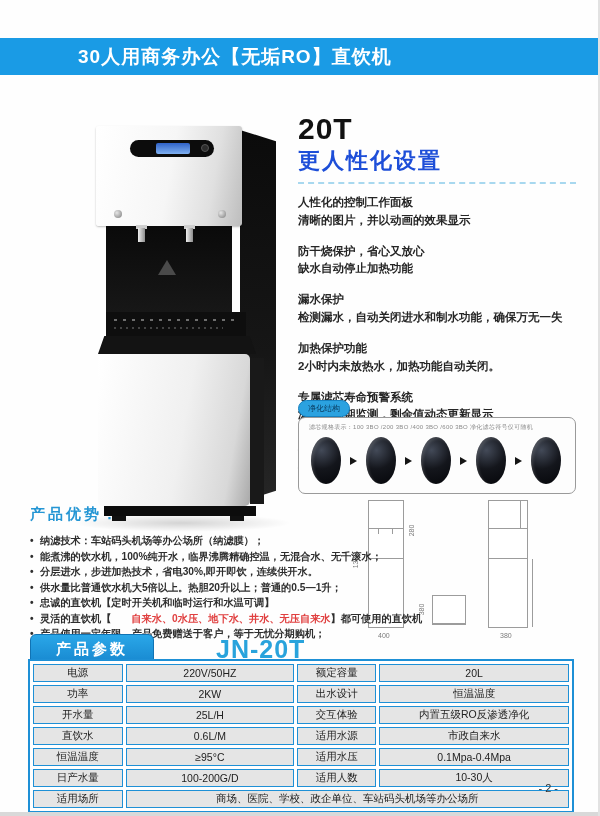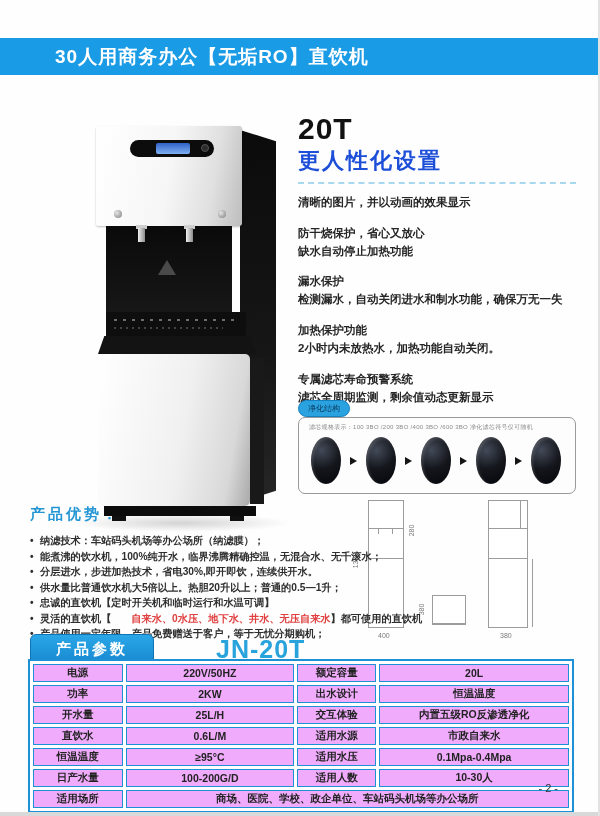--- a/index.html
+++ b/index.html
@@ -5,21 +5,21 @@
   * { margin:0; padding:0; box-sizing:border-box; }
   html,body { width:600px; height:816px; }
   body { font-family:"Liberation Sans","DejaVu Sans",sans-serif; background:#f2f2f2; }
   .page { position:relative; width:600px; height:816px; background:#fefefe;
           border-right:2px solid #e2e2e2; overflow:hidden; }
   .bottom-edge { position:absolute; left:0; bottom:0; width:100%; height:4px; background:#d9d9d9; }
 
   
   .header-bar { position:absolute; left:0; top:38px; width:100%; height:37px;
                 background:#1a9be5; display:flex; align-items:center; }
-  .header-title { color:#fff; font-weight:bold; font-size:19px; padding-left:55px; letter-spacing:1px; }
+  .header-title { color:#fff; font-weight:bold; font-size:19px; padding-left:78px; letter-spacing:1px; }
 
   
   .machine { position:absolute; left:72px; top:112px; width:220px; height:412px; }
   .machine div { position:absolute; }
   .m-shadow { left:0; top:402px; width:220px; height:18px; z-index:0;
               background:radial-gradient(ellipse at center, rgba(0,0,0,.17), rgba(0,0,0,0) 70%); }
   .m-side { left:168px; top:18px; width:36px; height:372px; z-index:1;
             background:linear-gradient(180deg,#0b0b0b 0%,#161616 60%,#262626 100%);
             clip-path:polygon(0 0,100% 3%,100% 97%,0 100%); }
   .m-head { left:24px; top:14px; width:146px; height:100px; z-index:2; border-radius:3px;
@@ -107,22 +107,22 @@
 
   
   .params-head { position:absolute; left:30px; top:634px; display:flex; align-items:center; }
   .params-btn { background:linear-gradient(#2aa7e8,#1787cf); color:#fff; font-size:15px;
                 font-weight:bold; letter-spacing:3px; padding:5px 25px; border-radius:6px;
                 border:1px solid #1173b4; }
   .params-model { margin-left:62px; font-size:25px; font-weight:bold; color:#29a3dc; letter-spacing:1px; }
   table.params { position:absolute; left:28px; top:659px; width:546px;
                  border-collapse:separate; border-spacing:3px;
                  border:2px solid #1e90d6; background:#fff; }
-  table.params td { border:1.5px solid #1e90d6; background:#f0abfc; text-align:center;
-                    font-size:10.5px; font-weight:700; color:#222; padding:1px 4px; height:13px; }
+  table.params td { border:1.5px solid #1e90d6; background:#e5e5e5; text-align:center;
+                    font-size:10.5px; font-weight:400; color:#222; padding:1px 4px; height:13px; }
   td.c1 { width:17%; } td.c2 { width:32%; } td.c3 { width:15%; } td.c4 { width:36%; }
 
   .page-number { position:absolute; right:40px; bottom:22px; font-size:11px; color:#333; }
 </style>
 </head>
 <body>
 
 <div class="page">
 
   <div class="header-bar">
@@ -153,20 +153,21 @@
     <div class="m-foot t1"></div>
     <div class="m-foot t2"></div>
   </div>
 
   <div class="right-col">
     <div class="model-big">20T</div>
     <div class="feat-heading">更人性化设置</div>
     <div class="feat-rule"></div>
     <div class="feat-list">
       <div class="feat-item">
+        <p>人性化的控制工作面板</p>
         <p>清晰的图片，并以动画的效果显示</p>
       </div>
       <div class="feat-item">
         <p>防干烧保护，省心又放心</p>
         <p>缺水自动停止加热功能</p>
       </div>
       <div class="feat-item">
         <p>漏水保护</p>
         <p>检测漏水，自动关闭进水和制水功能，确保万无一失</p>
       </div>

